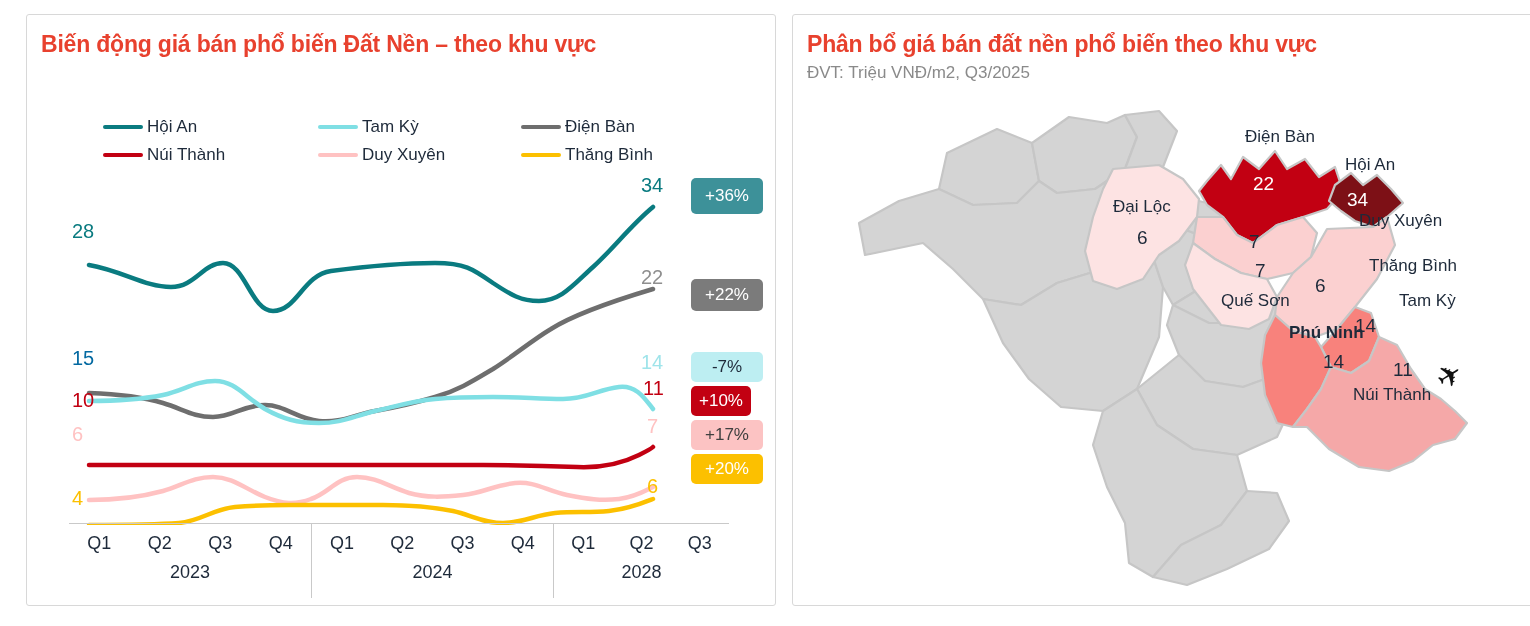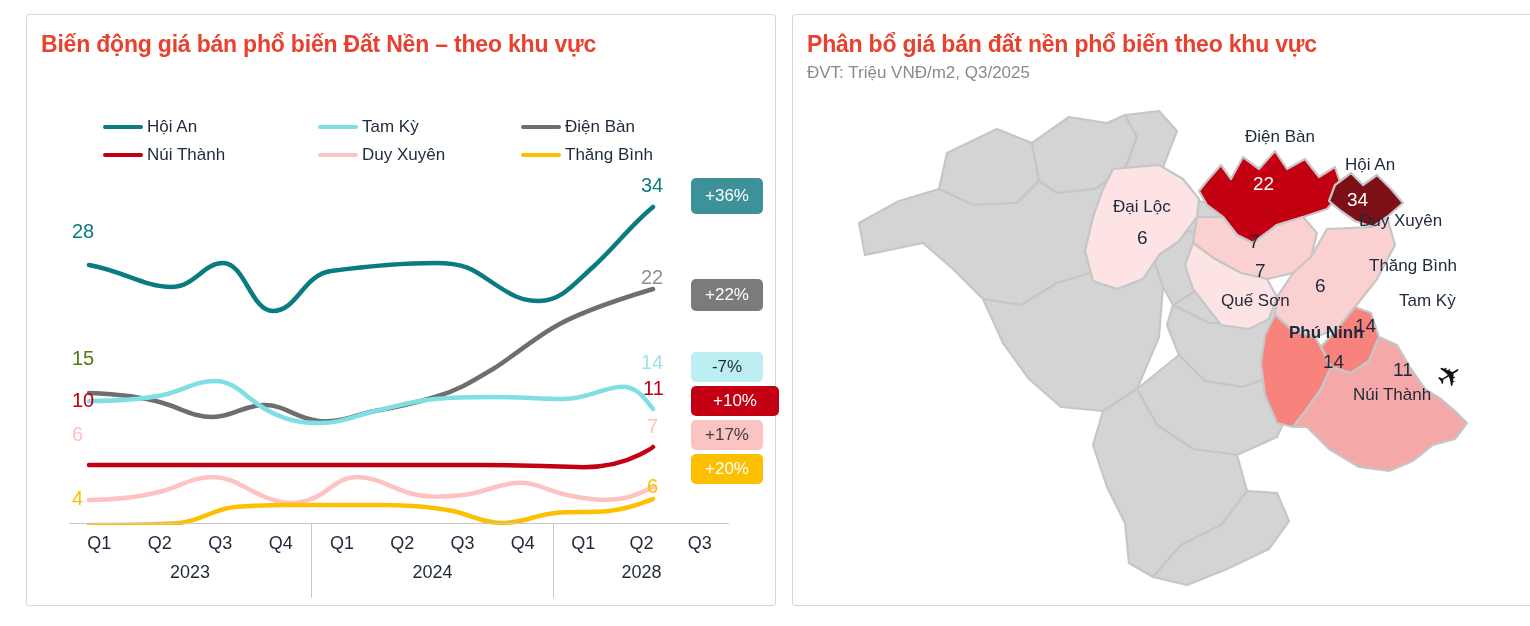--- a/index.html
+++ b/index.html
@@ -174,36 +174,36 @@
              C374,333 390,332 410,330 C430,328 442,320 462,318 C482,316 494,326 514,330
              C534,334 548,336 566,334 C582,332 592,326 600,322"></path>
 
         <path fill="none" stroke="#fcc000" stroke-width="4.5" stroke-linecap="round" stroke-linejoin="round" d="M36,360 C70,360 100,360 126,358 C148,356 160,344 182,342 C204,340 214,340 236,340
              C268,340 300,340 330,340 C360,340 380,342 400,346 C418,350 430,358 450,358
              C470,358 482,350 502,348 C522,346 536,348 556,346 C576,344 590,338 600,334"></path>
       </svg>
     </div>
 
     <div class="vlabel" style="left:45px;top:205px;color:#0a7b80;">28</div>
-    <div class="vlabel" style="left:45px;top:332px;color:#4d7c0f;">15</div>
+    <div class="vlabel" style="left:45px;top:332px;color:#0369a1;">15</div>
     <div class="vlabel" style="left:45px;top:374px;color:#c20012;">10</div>
     <div class="vlabel" style="left:45px;top:408px;color:#ffc2c2;">6</div>
     <div class="vlabel" style="left:45px;top:472px;color:#fcc000;">4</div>
 
     <div class="vlabel" style="left:614px;top:159px;color:#0a7b80;">34</div>
     <div class="vlabel" style="left:614px;top:251px;color:#8f8f8f;">22</div>
     <div class="vlabel" style="left:614px;top:336px;color:#9fe4ea;">14</div>
     <div class="vlabel" style="left:616px;top:362px;color:#c20012;">11</div>
     <div class="vlabel" style="left:620px;top:400px;color:#ffc2c2;">7</div>
     <div class="vlabel" style="left:620px;top:460px;color:#fcc000;">6</div>
 
     <div class="badge" style="left:664px;top:163px;width:72px;height:36px;background:#3d9199;color:#ffffff;">+36%</div>
     <div class="badge" style="left:664px;top:264px;width:72px;height:32px;background:#7b7b7b;color:#ffffff;">+22%</div>
     <div class="badge" style="left:664px;top:337px;width:72px;height:30px;background:#bdeef2;color:#1e2a3a;">-7%</div>
-    <div class="badge" style="left:664px;top:371px;width:88px;height:30px;background:#c20012;color:#ffffff;">+10%</div>
+    <div class="badge" style="left:664px;top:371px;width:60px;height:30px;background:#c20012;color:#ffffff;">+10%</div>
     <div class="badge" style="left:664px;top:405px;width:72px;height:30px;background:#fcc3c3;color:#404040;">+17%</div>
     <div class="badge" style="left:664px;top:439px;width:72px;height:30px;background:#fcc000;color:#ffffff;">+20%</div>
 
     <div class="axis">
       <div class="axis-years">
 
         <div class="axis-year" style="width:242px;">
           <div class="axis-q-row">
             <div class="axis-q">Q1</div>
             <div class="axis-q">Q2</div>

